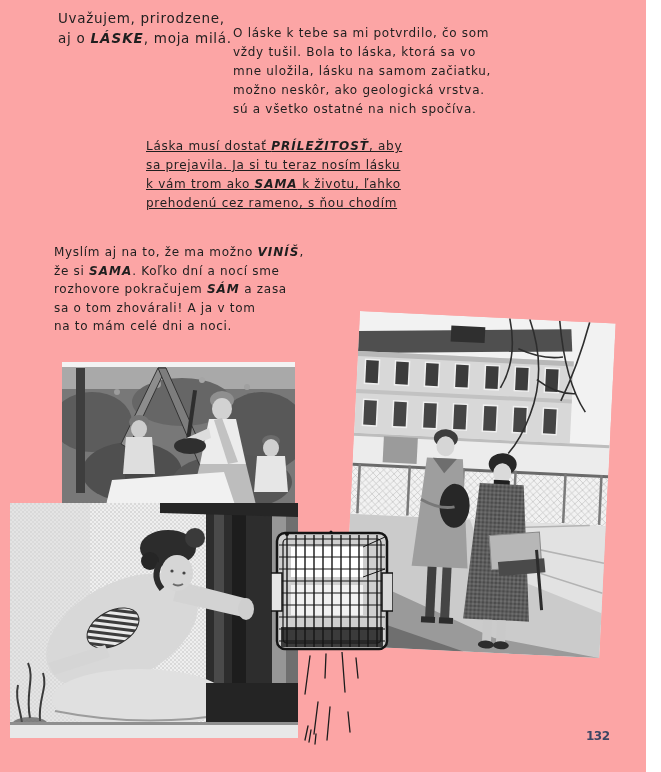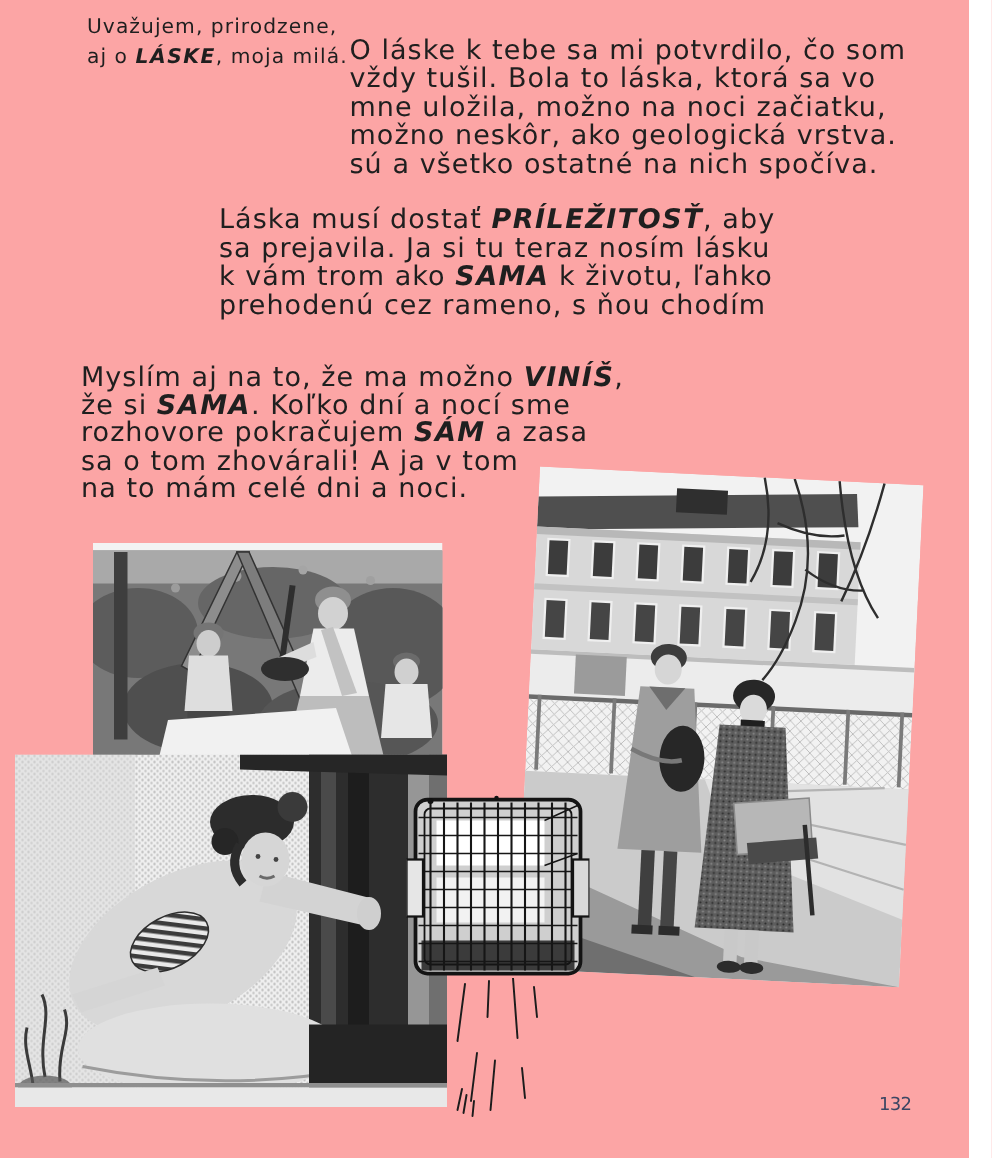--- a/index.html
+++ b/index.html
@@ -3,60 +3,60 @@
 <meta charset="utf-8">
 <style>
   html,body { margin:0; padding:0; background:#ffffff; }
   #page {
     position:relative; width:646px; height:772px;
     background:#fca5a5; overflow:hidden;
     font-family:"DejaVu Sans", sans-serif;
   }
   .nar {
     position:absolute; color:#1f1f1f;
-    font-size:18px; line-height:19px; letter-spacing:0.7px;
+    font-size:12px; line-height:19px; letter-spacing:0.7px;
     white-space:nowrap;
   }
   .nar .line { height:19px; }
   .nar .em { font-weight:700; font-style:italic; letter-spacing:1px; }
   #block1 { left:58px; top:8px;  font-size:13.5px; line-height:20px; }
   #block1 .line { height:20px; }
   #block2 { left:233px; top:24px; }
-  #block3 { left:146px; top:137px; }
+  #block3 { left:146px; top:137px;text-decoration:underline; }
   #block4 { left:54px;  top:243px; line-height:18.5px; }
   #block4 .line { height:18.5px; }
 
   .art { position:absolute; }
   #photo-garden    { left:62px;  top:362px; width:233px; height:143px; z-index:2; }
   #photo-swimsuit  { left:10px;  top:503px; width:288px; height:235px; z-index:3; }
   #photo-two-women { left:360px; top:311px; width:256px; height:335px; z-index:1;
                      transform:rotate(2.8deg); transform-origin:top left; }
   #cage-drawing    { left:271px; top:527px; width:122px; height:132px; z-index:4; }
   #ink-drips       { left:296px; top:652px; width:75px;  height:95px;  z-index:4; }
 
   #page-number {
     position:absolute; left:586px; top:729px;
-    font-size:12px; font-weight:400; letter-spacing:-0.5px;
+    font-size:12px; font-weight:700; letter-spacing:-0.5px;
     color:#3c4663; z-index:5;
   }
   svg { display:block; width:100%; height:100%; }
 </style>
 </head>
 <body>
 
 <div id="page">
 
   <div id="block1" class="nar">
       <div class="line"><span>Uvažujem, prirodzene,</span></div>
       <div class="line"><span>aj o </span><span class="em">LÁSKE</span><span>, moja milá.</span></div>
     </div>
   <div id="block2" class="nar">
       <div class="line"><span>O láske k tebe sa mi potvrdilo, čo som</span></div>
       <div class="line"><span>vždy tušil. Bola to láska, ktorá sa vo</span></div>
-      <div class="line"><span>mne uložila, možno na noci začiatku,</span></div>
+      <div class="line"><span>mne uložila, lásku na samom začiatku,</span></div>
       <div class="line"><span>možno neskôr, ako geologická vrstva.</span></div>
       <div class="line"><span>sú a všetko ostatné na nich spočíva.</span></div>
     </div>
   <div id="block3" class="nar">
       <div class="line"><span>Láska musí dostať </span><span class="em">PRÍLEŽITOSŤ</span><span>, aby</span></div>
       <div class="line"><span>sa prejavila. Ja si tu teraz nosím lásku</span></div>
       <div class="line"><span>k vám trom ako </span><span class="em">SAMA</span><span> k životu, ľahko</span></div>
       <div class="line"><span>prehodenú cez rameno, s ňou chodím</span></div>
     </div>
   <div id="block4" class="nar">

